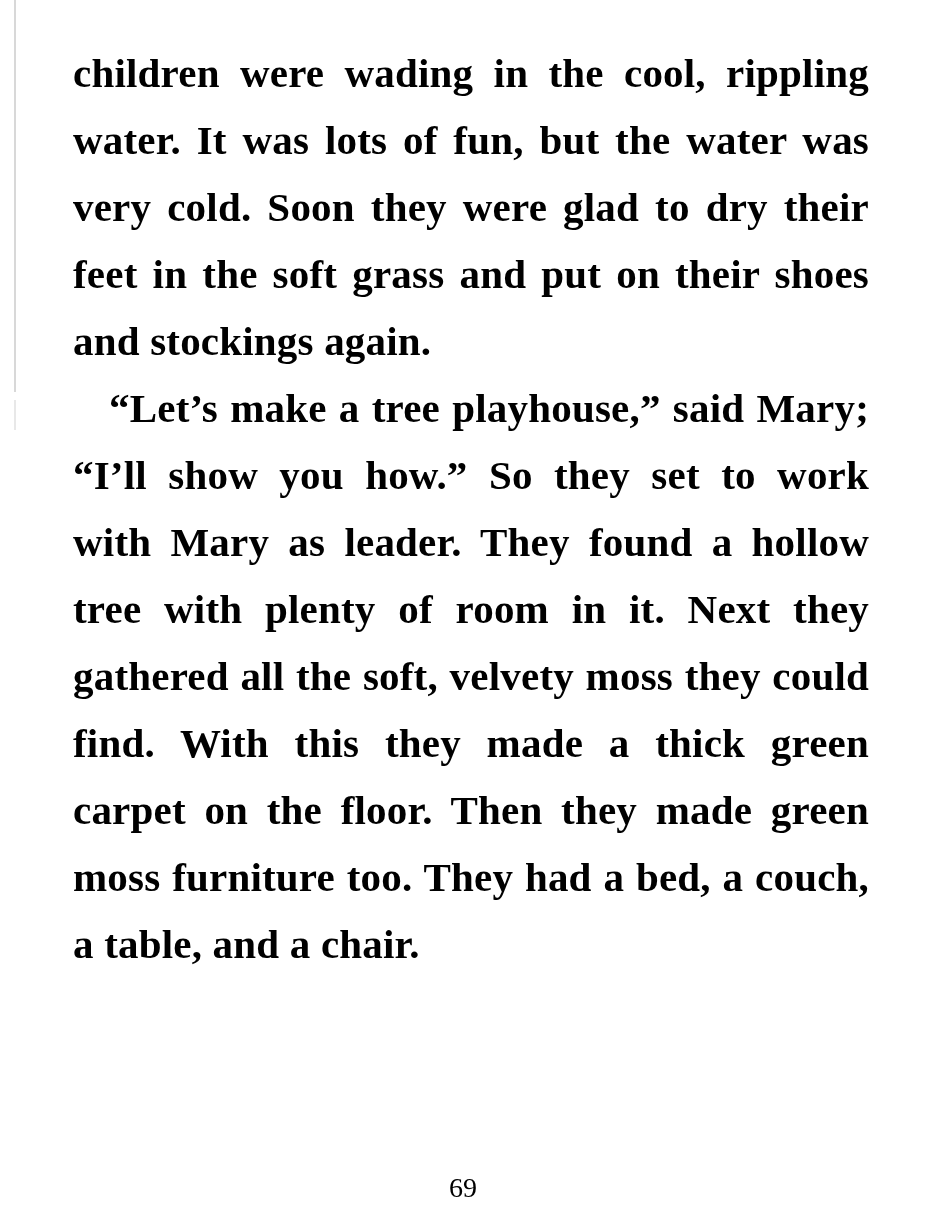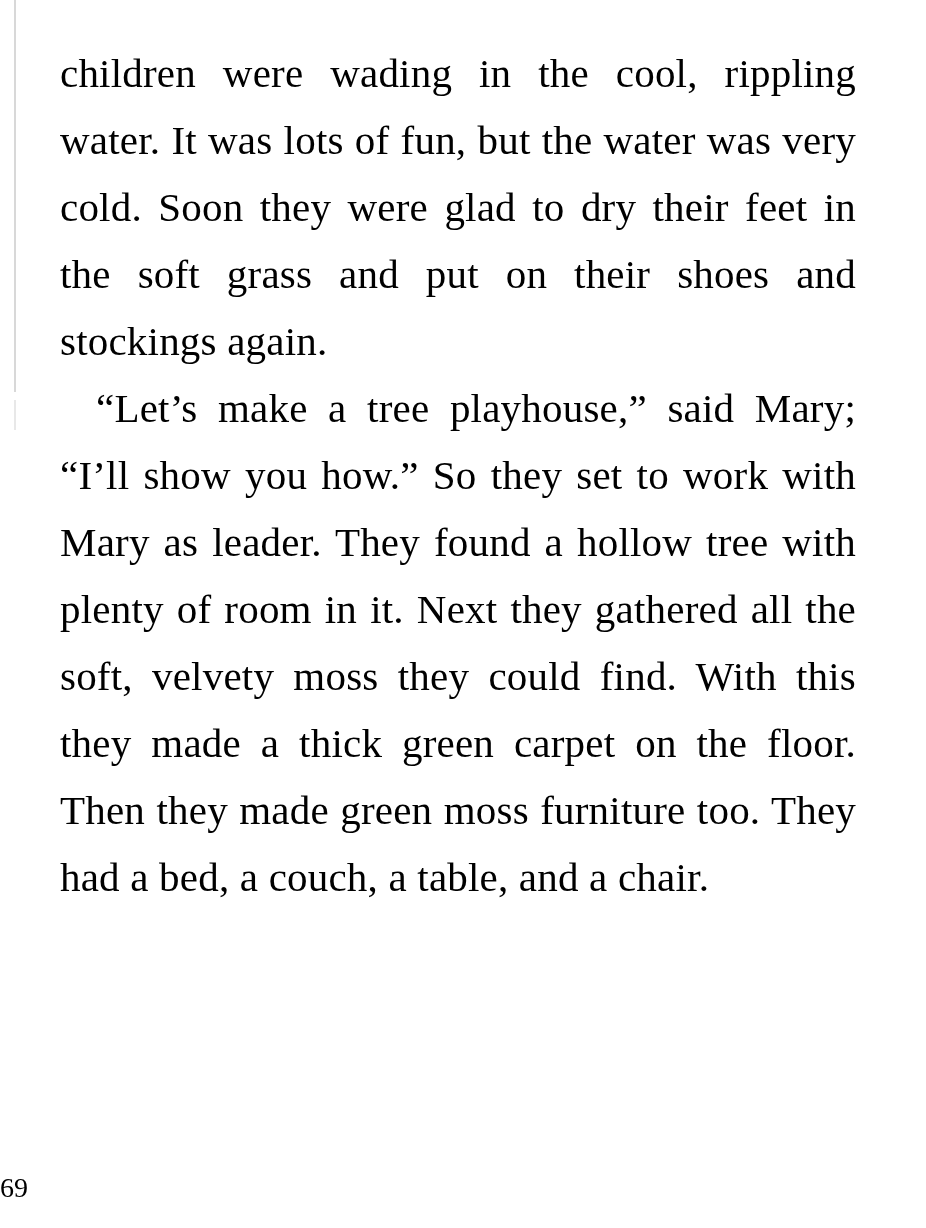--- a/index.html
+++ b/index.html
@@ -32,42 +32,43 @@
   .scan-edge-2 {
     position: absolute;
     left: 14px;
     top: 400px;
     width: 2px;
     height: 30px;
     background: #e8e8e8;
   }
   .text-block {
     position: absolute;
-    left: 60px;
+    left: 73px;
     top: 40px;
     width: 796px;
+    font-weight: bold;
   }
   p {
     margin: 0;
     font-size: 41px;
     line-height: 67px;
     text-align: justify;
     text-justify: inter-word;
     letter-spacing: 0.2px;
   }
   p.indent {
     text-indent: 36px;
   }
   
   .page-number {
     position: absolute;
     left: 0;
     top: 1172px;
     width: 926px;
-    text-align: left;
+    text-align: center;
     font-size: 28px;
     line-height: 32px;
     font-family: "Liberation Serif", serif;
   }
 </style>
 </head>
 <body>
 
 <div class="page">
 

